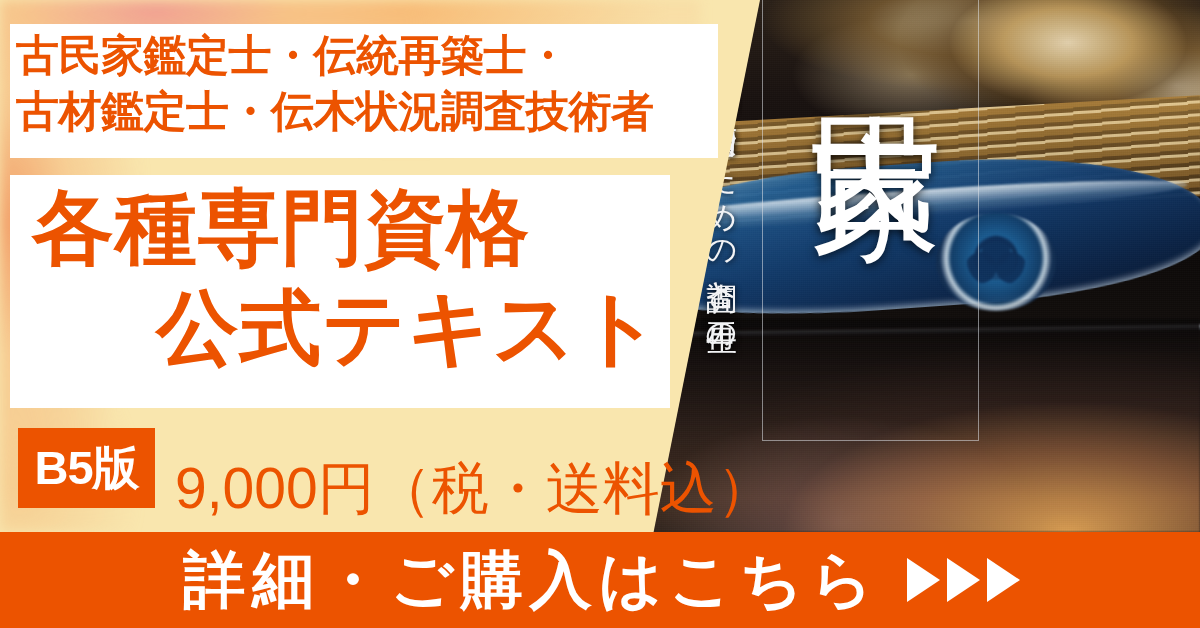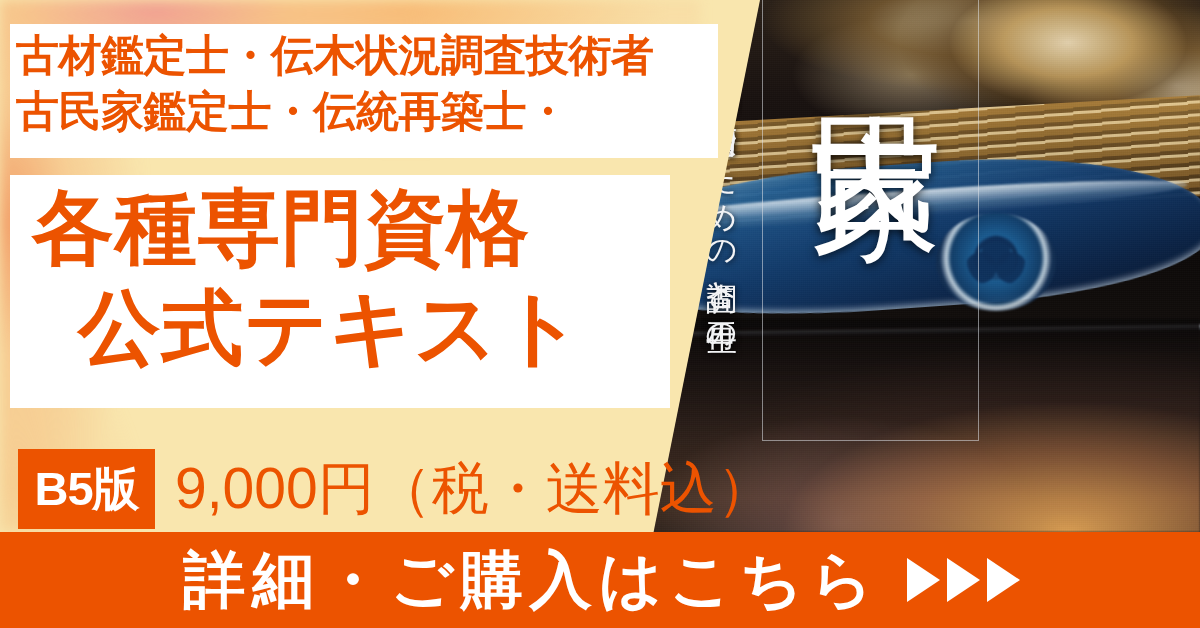--- a/index.html
+++ b/index.html
@@ -263,28 +263,28 @@
     font-size: 82px;
     line-height: 1.22;
     letter-spacing: 1px;
   }
   .headline .line1 {
     padding-left: 32px;
     text-align: left;
   }
   .headline .line2 {
     padding-right: 14px;
-    text-align: center;
+    text-align: right;
   }
 
   
   .badge-b5 {
     position: absolute;
     left: 18px;
-    top: 449px;
+    top: 428px;
     width: 137px;
     height: 80px;
     background: #ec5300;
     color: #ffffff;
     font-family: "Liberation Sans", "DejaVu Sans", sans-serif;
     font-weight: 700;
     font-size: 47px;
     line-height: 80px;
     text-align: center;
     letter-spacing: -1px;
@@ -361,22 +361,22 @@
 
   <div class="cream-wedge"></div>
   <div class="cream-wedge-lower"></div>
   <div class="warm-wash"></div>
 
   <div class="panel-top"></div>
   <div class="panel-main"></div>
   <div class="panel-main-notch"></div>
 
   <div class="subhead">
+    <div>古民家鑑定士・伝統再築士・</div>
     <div>古材鑑定士・伝木状況調査技術者</div>
-    <div>古民家鑑定士・伝統再築士・</div>
   </div>
 
   <div class="headline">
     <div class="line1">各種専門資格</div>
     <div class="line2">公式テキスト</div>
   </div>
 
   <div class="badge-b5">B5版</div>
   <div class="price">9,000円（税・送料込）</div>
 

